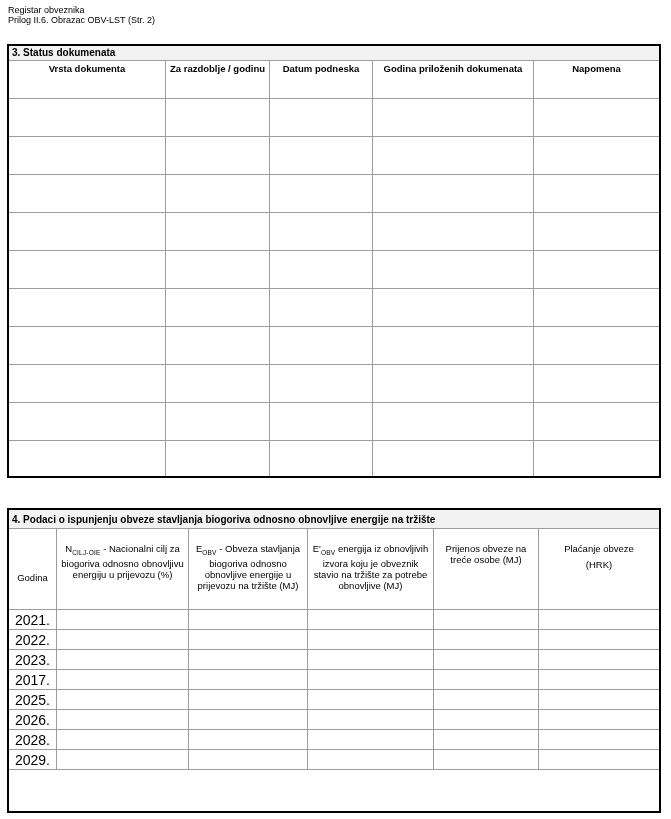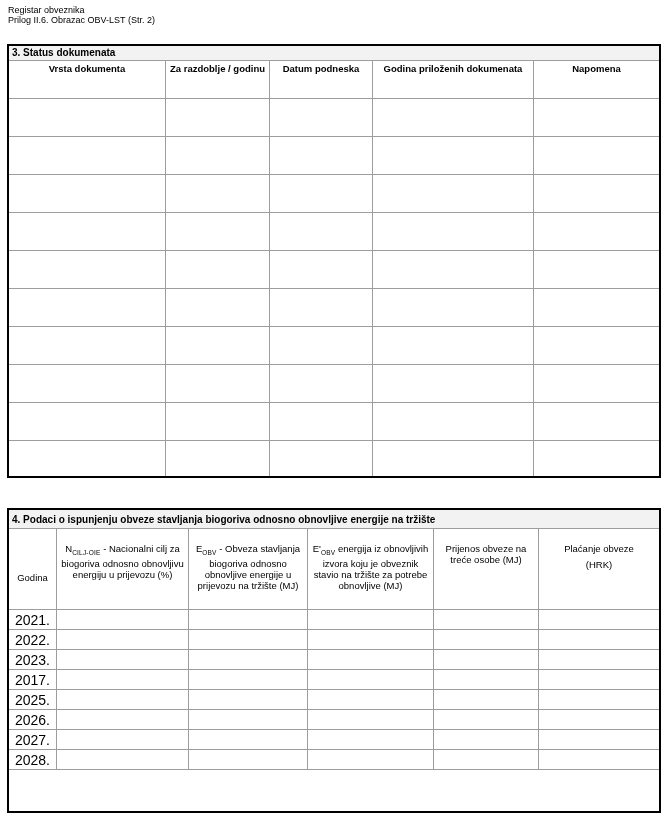--- a/index.html
+++ b/index.html
@@ -251,29 +251,29 @@
         </tr>
       <tr>
           <td>2026.</td>
           <td></td>
           <td></td>
           <td></td>
           <td></td>
           <td></td>
         </tr>
       <tr>
-          <td>2027.</td>
-          <td></td>
-          <td></td>
-          <td></td>
-          <td></td>
-          <td></td>
-        </tr>
-      <tr>
           <td>2028.</td>
+          <td></td>
+          <td></td>
+          <td></td>
+          <td></td>
+          <td></td>
+        </tr>
+      <tr>
+          <td>2029.</td>
           <td></td>
           <td></td>
           <td></td>
           <td></td>
           <td></td>
         </tr>
     </tbody>
   </table>
 </section>
 

